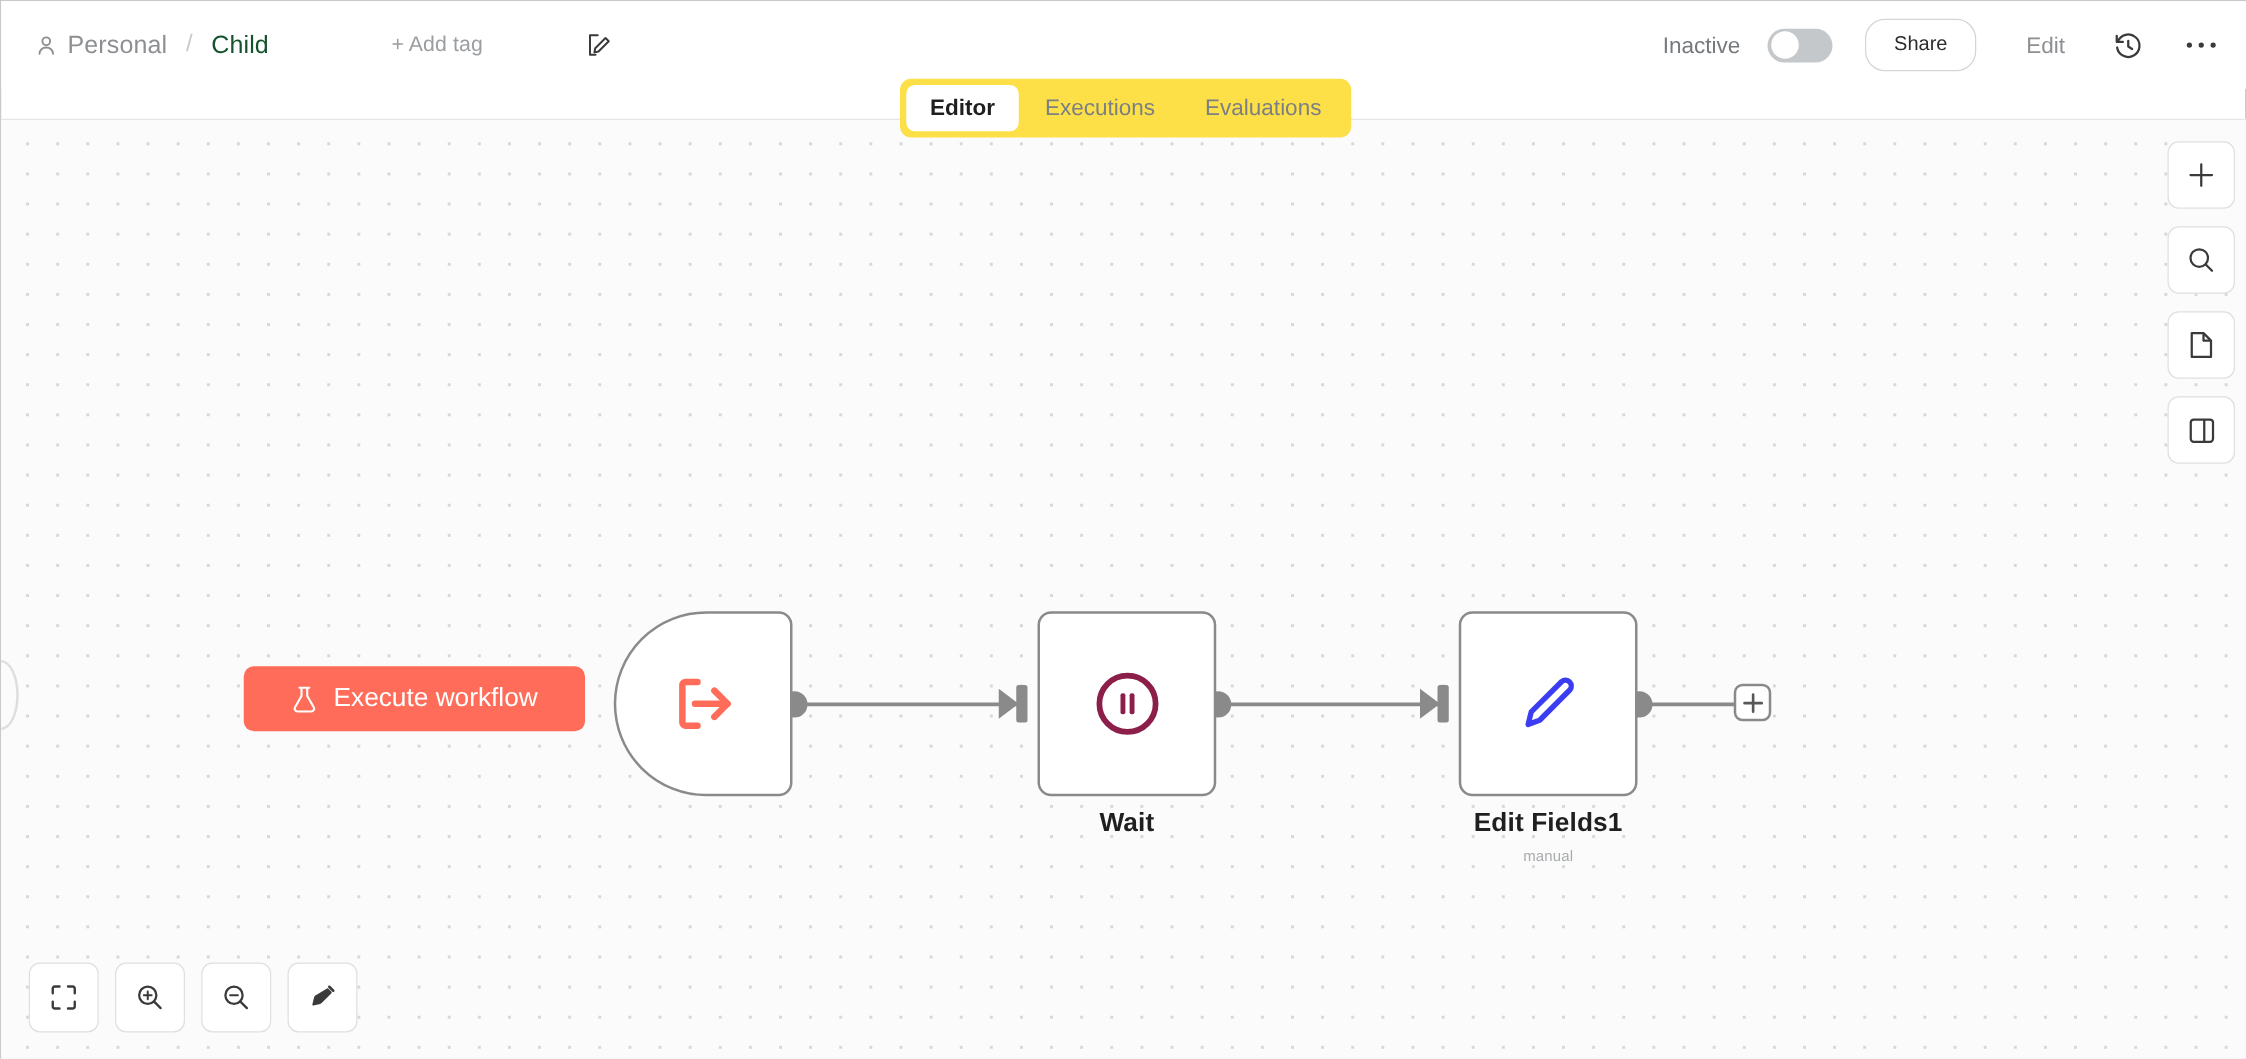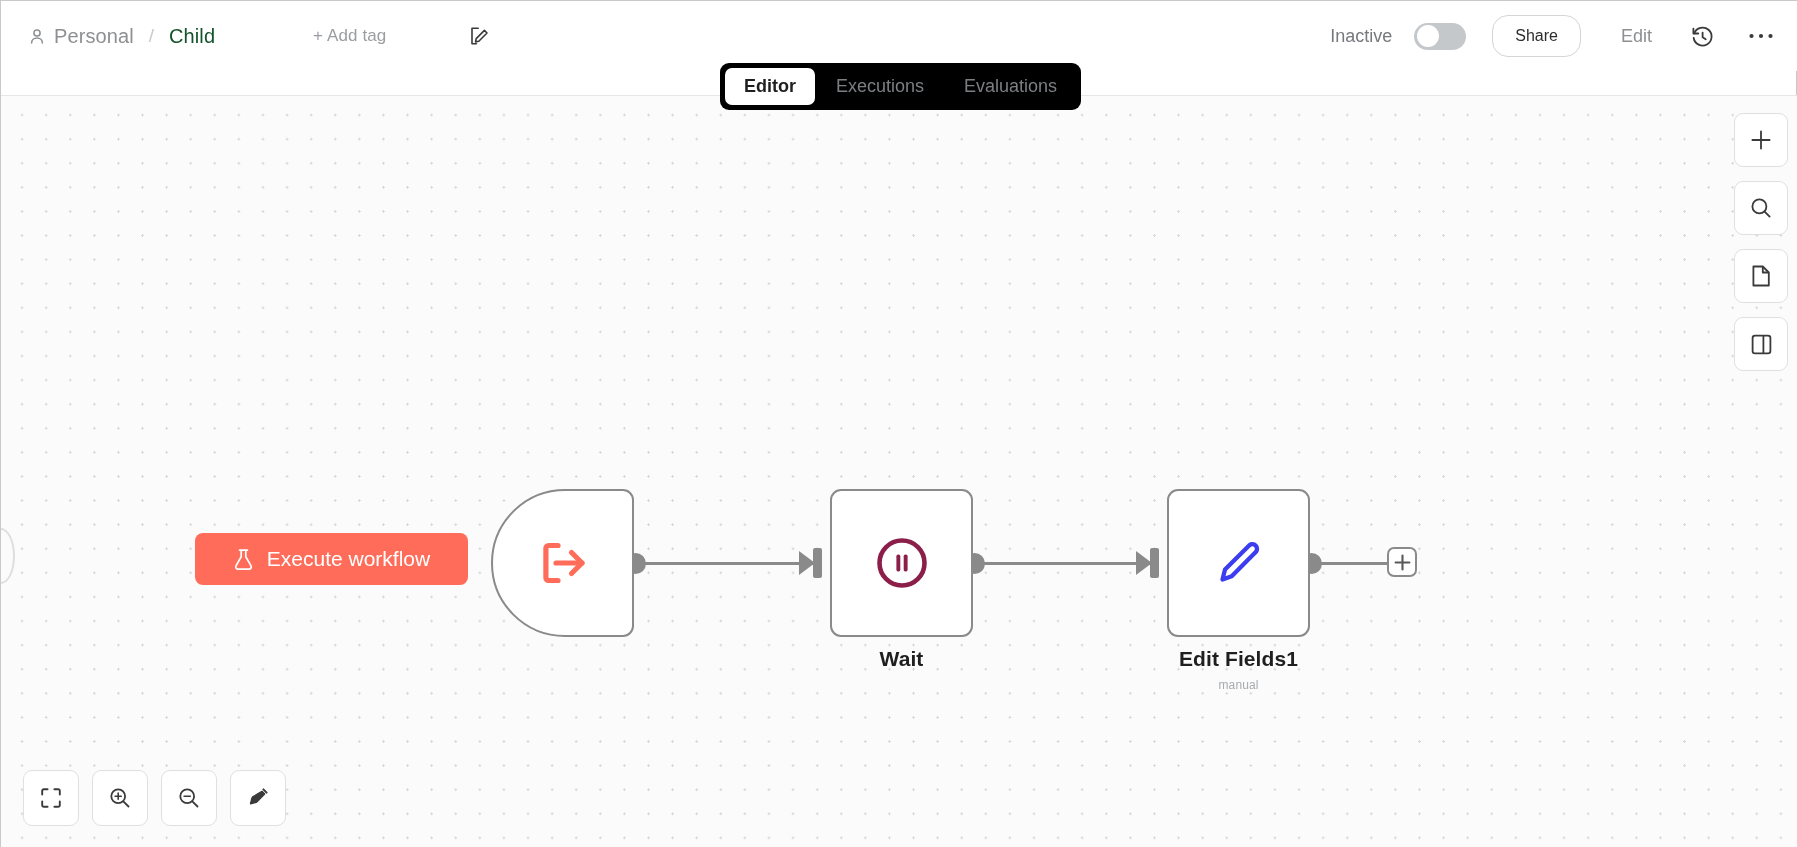--- a/index.html
+++ b/index.html
@@ -69,21 +69,21 @@
   .more-btn {
     margin-left: 30px; width: 30px; height: 28px; cursor: pointer;
     display: flex; align-items: center; justify-content: center;
     font-size: 24px; color: #3a3a3a; letter-spacing: 2px; line-height: 10px;
   }
 
   
   .tabbar {
     position: absolute; top: 62px; left: 719px;
     display: flex; align-items: center;
-    background: #000000; border-radius: 9px;
+    background: #fde047; border-radius: 9px;
     padding: 5px; gap: 2px; z-index: 31;
   }
   .tab {
     font-size: 18px; color: #7c7f83; padding: 8px 19px;
     border-radius: 7px; cursor: pointer; white-space: nowrap;
   }
   .tab.active { background: #ffffff; color: #1f1f1f; font-weight: 600; }
 
   
   .canvas {

